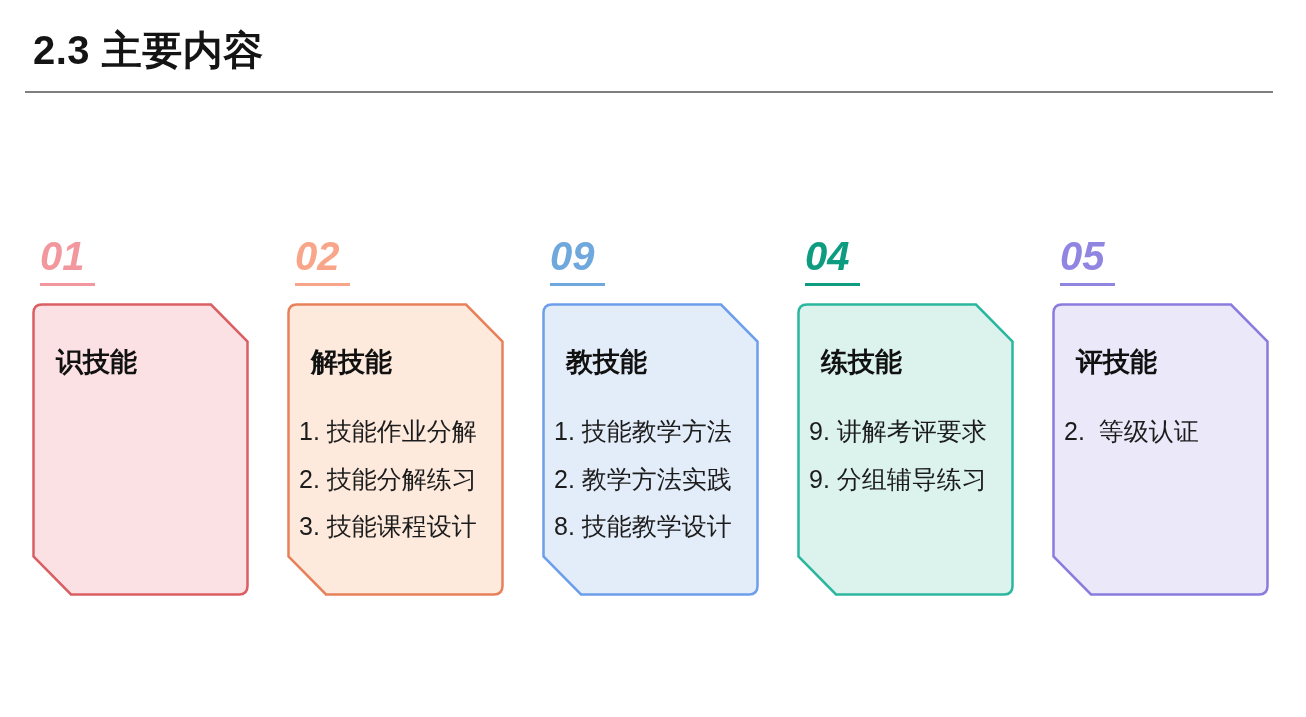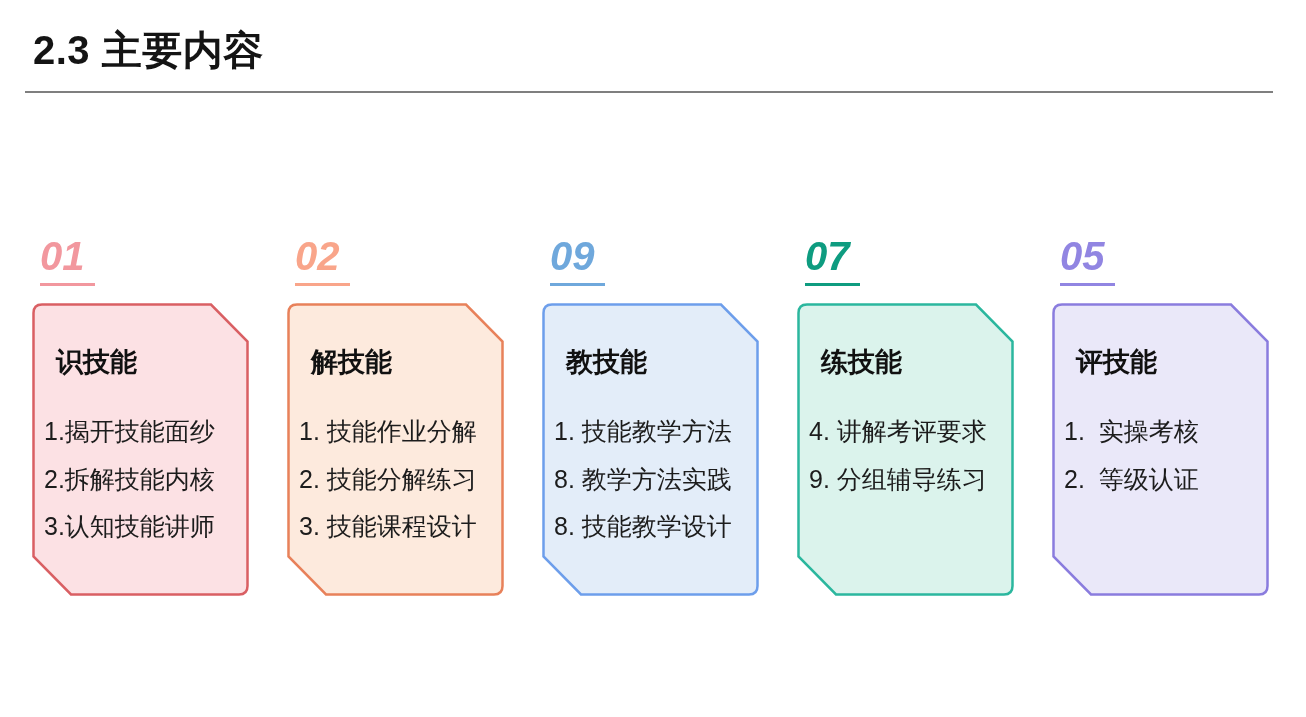--- a/index.html
+++ b/index.html
@@ -83,25 +83,20 @@
 
   <div class="cards">
 
     <div class="col" style="--accent: #F2979E; --border: #D95F63; --fill: #FCE1E4;">
       <div class="num">01</div>
       <div class="card">
         <svg class="card-shape" viewBox="0 0 217 293" aria-hidden="true">
           <path d="M 10,1.5 L 179,1.5 L 215.5,38.5 L 215.5,283 Q 215.5,291.5 207,291.5 L 39,291.5 L 1.5,253.5 L 1.5,10 Q 1.5,1.5 10,1.5 Z"></path>
         </svg>
         <div class="card-title">识技能</div>
-        <div class="card-items">
-          <div class="item">1.揭开技能面纱</div>
-          <div class="item">2.拆解技能内核</div>
-          <div class="item">3.认知技能讲师</div>
-        </div>
       </div>
     </div>
 
     <div class="col" style="--accent: #F9A58A; --border: #E8815A; --fill: #FDEADD;">
       <div class="num">02</div>
       <div class="card">
         <svg class="card-shape" viewBox="0 0 217 293" aria-hidden="true">
           <path d="M 10,1.5 L 179,1.5 L 215.5,38.5 L 215.5,283 Q 215.5,291.5 207,291.5 L 39,291.5 L 1.5,253.5 L 1.5,10 Q 1.5,1.5 10,1.5 Z"></path>
         </svg>
         <div class="card-title">解技能</div>
@@ -115,49 +110,48 @@
 
     <div class="col" style="--accent: #6FA8DC; --border: #6D9EEB; --fill: #E3EDF9;">
       <div class="num">09</div>
       <div class="card">
         <svg class="card-shape" viewBox="0 0 217 293" aria-hidden="true">
           <path d="M 10,1.5 L 179,1.5 L 215.5,38.5 L 215.5,283 Q 215.5,291.5 207,291.5 L 39,291.5 L 1.5,253.5 L 1.5,10 Q 1.5,1.5 10,1.5 Z"></path>
         </svg>
         <div class="card-title">教技能</div>
         <div class="card-items">
           <div class="item">1. 技能教学方法</div>
-          <div class="item">8. 教学方法实践</div>
+          <div class="item">2. 教学方法实践</div>
           <div class="item">8. 技能教学设计</div>
         </div>
       </div>
     </div>
 
     <div class="col" style="--accent: #0E9C80; --border: #2BB79E; --fill: #DBF3EC;">
-      <div class="num">07</div>
+      <div class="num">04</div>
       <div class="card">
         <svg class="card-shape" viewBox="0 0 217 293" aria-hidden="true">
           <path d="M 10,1.5 L 179,1.5 L 215.5,38.5 L 215.5,283 Q 215.5,291.5 207,291.5 L 39,291.5 L 1.5,253.5 L 1.5,10 Q 1.5,1.5 10,1.5 Z"></path>
         </svg>
         <div class="card-title">练技能</div>
         <div class="card-items">
-          <div class="item">4. 讲解考评要求</div>
+          <div class="item">9. 讲解考评要求</div>
           <div class="item">9. 分组辅导练习</div>
           <div class="item"></div>
         </div>
       </div>
     </div>
 
     <div class="col" style="--accent: #9185E2; --border: #8A7CDE; --fill: #EAE8F9;">
       <div class="num">05</div>
       <div class="card">
         <svg class="card-shape" viewBox="0 0 217 293" aria-hidden="true">
           <path d="M 10,1.5 L 179,1.5 L 215.5,38.5 L 215.5,283 Q 215.5,291.5 207,291.5 L 39,291.5 L 1.5,253.5 L 1.5,10 Q 1.5,1.5 10,1.5 Z"></path>
         </svg>
         <div class="card-title">评技能</div>
         <div class="card-items">
-          <div class="item">1.&nbsp; 实操考核</div>
           <div class="item">2.&nbsp; 等级认证</div>
         </div>
       </div>
     </div>
 
   </div>
 </div>
 
 </body></html>

